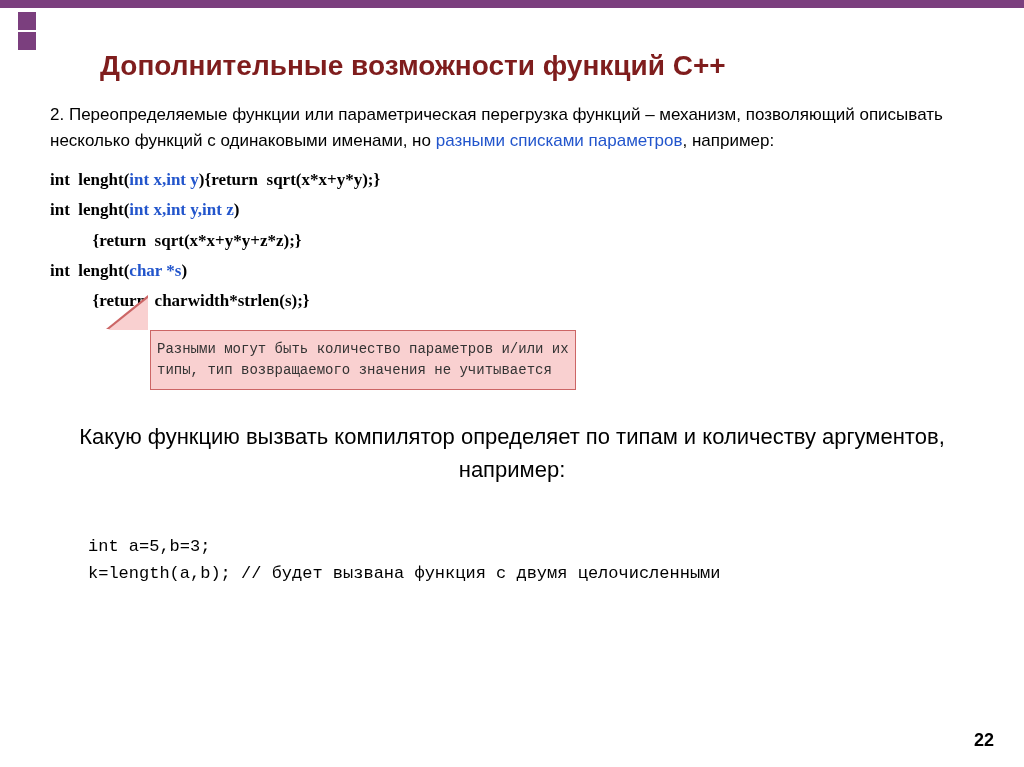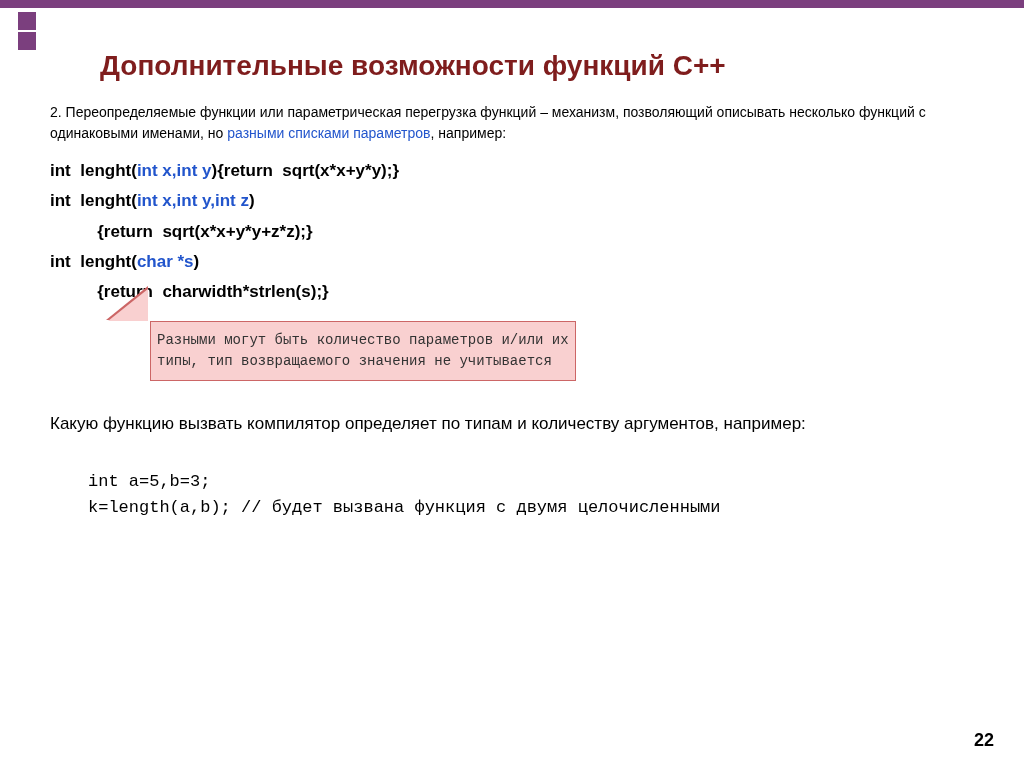--- a/index.html
+++ b/index.html
@@ -58,30 +58,30 @@
 
     .content {
       font-size: 17px;
       line-height: 1.45;
       color: #000000;
       padding-left: 0;
     }
 
     .intro-text {
       margin-bottom: 14px;
-      font-size: 14px;
+      font-size: 17px;
       line-height: 1.5;
     }
 
     .intro-text .highlight {
       color: #2255cc;
     }
 
     .code-block {
-      font-family: Liberation Sans, sans-serif;
+      font-family: Liberation Serif, serif;
       font-size: 17px;
       font-weight: bold;
       line-height: 1.55;
       color: #000000;
       margin-bottom: 4px;
     }
 
     .code-block .blue {
       color: #2255cc;
     }
@@ -123,24 +123,25 @@
       left: 56px;
       top: -31px;
       width: 0;
       height: 0;
       border-left: 42px solid transparent;
       border-right: 0px solid transparent;
       border-bottom: 34px solid #cc6666;
     }
 
     .bottom-text {
-      font-size: 17px;
+      font-size: 22px;
       line-height: 1.5;
       color: #000;
-      margin-bottom: 8px;
+      margin-bottom: 24px;
+      text-align: center;
     }
 
     .bottom-code {
       font-family: 'Courier New', Courier, monospace;
       font-size: 17px;
       color: #000;
       line-height: 1.55;
       margin-left: 38px;
     }
 

